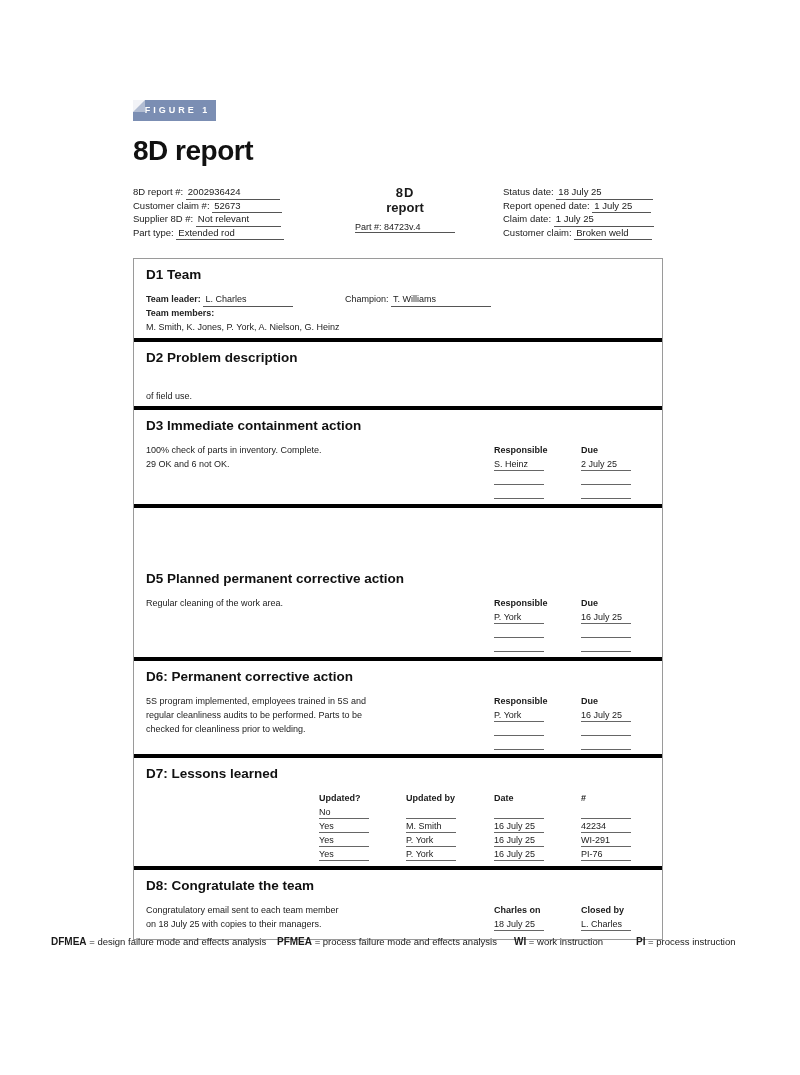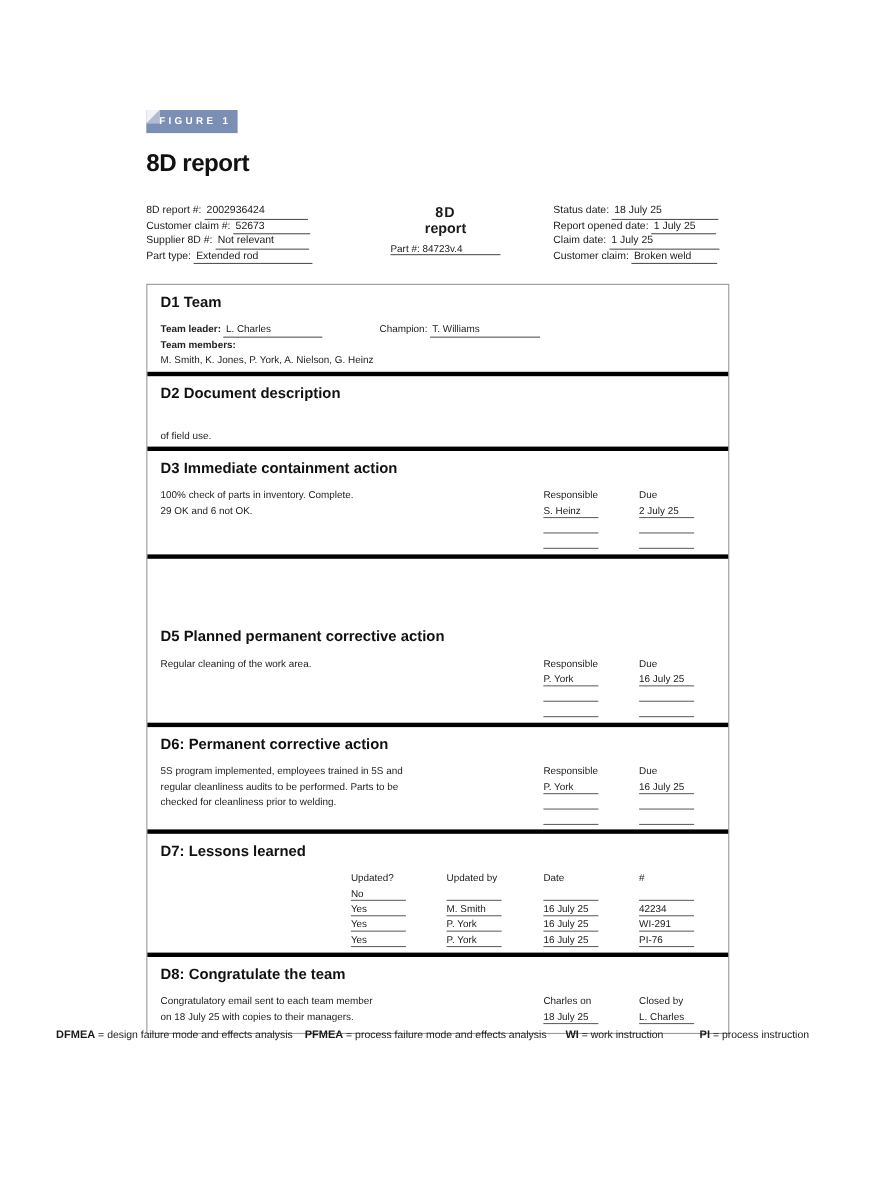--- a/index.html
+++ b/index.html
@@ -7,21 +7,21 @@
          font-family:"Liberation Sans", sans-serif; color:#1a1a1a; }
   .abs { position:absolute; }
 
   
   .badge { left:133px; top:100px; width:83px; height:21px; background:#7b8eb3;
            color:#ffffff; font-size:9px; font-weight:bold; letter-spacing:3px;
            line-height:21px; text-align:center; padding-left:6px; box-sizing:border-box; }
   .badge .fold { position:absolute; left:0; top:0; width:0; height:0;
            border-top:12px solid #ffffff; border-right:12px solid #b7c2d6; opacity:0.9; }
 
-  .page-title { left:133px; top:135px; font-size:22px; font-weight:bold; letter-spacing:-0.5px; color:#111; }
+  .page-title { left:133px; top:135px; font-size:28px; font-weight:bold; letter-spacing:-0.5px; color:#111; }
 
   
   .hdr { font-size:9.5px; line-height:12.5px; }
   .hdr .row { white-space:nowrap; display:flex; }
   .uval { border-bottom:1px solid #555; display:inline-block; padding-left:2px; }
   .hdr-left { left:133px; top:186px; }
   .hdr-left .uval { width:auto; }
   .hdr-right { left:503px; top:186px; }
   .hdr-mid { left:345px; top:186px; width:120px; text-align:center; }
   .hdr-mid .t1 { font-size:13px; font-weight:bold; line-height:14px; letter-spacing:1px; }
@@ -29,21 +29,21 @@
   .hdr-mid .part { font-size:9px; border-bottom:1px solid #555; width:100px; margin-top:3px; text-align:left; display:inline-block; }
 
   
   .box { left:133px; top:258px; width:530px; height:682px; border:1px solid #9a9a9a; box-sizing:border-box; }
   .sec { position:absolute; left:0; width:528px; border-bottom:4px solid #000000; box-sizing:border-box; }
   .sec:last-child { border-bottom:none; }
   .sec h2 { position:absolute; left:12px; top:8px; margin:0; font-size:13.5px; font-weight:bold; color:#111; white-space:nowrap; }
   .txt { position:absolute; font-size:9px; line-height:14px; color:#222; }
   .lbl { font-weight:bold; }
   .col { position:absolute; font-size:9px; line-height:14px; }
-  .col .h { font-weight:normal; }
+  .col .h { font-weight:bold; }
   .col .u { width:50px; border-bottom:1px solid #666; height:13px; margin-bottom:0; white-space:nowrap; }
   .col .blank { width:50px; border-bottom:1px solid #666; height:13px; }
 
   
   .legend { top:936px; font-size:9.5px; white-space:nowrap; }
   .legend b { font-size:10px; }
 </style>
 </head>
 <body>
 
@@ -103,21 +103,21 @@
     </div>
     <div class="txt" style="left:211px; top:33px;">
       <span>Champion:</span>
       <span class="uval" style="width:98px">T. Williams</span>
     </div>
     <div class="txt lbl" style="left:12px; top:47px;">Team members:</div>
     <div class="txt" style="left:12px; top:61px;">M. Smith, K. Jones, P. York, A. Nielson, G. Heinz</div>
   </div>
 
   <div class="sec" style="top:83px; height:68px;">
-    <h2>D2 Document description</h2>
+    <h2>D2 Problem description</h2>
     <div class="txt" style="left:12px; top:47px;">of field use.</div>
   </div>
 
   <div class="sec" style="top:151px; height:98px;">
     <h2>D3 Immediate containment action</h2>
     <div class="txt" style="left:12px; top:33px;">100% check of parts in inventory. Complete.</div>
     <div class="txt" style="left:12px; top:47px;">29 OK and 6 not OK.</div>
     <div class="col" style="left:360px; top:33px;">
       <div class="h">Responsible</div>
       <div class="u">S. Heinz</div>

